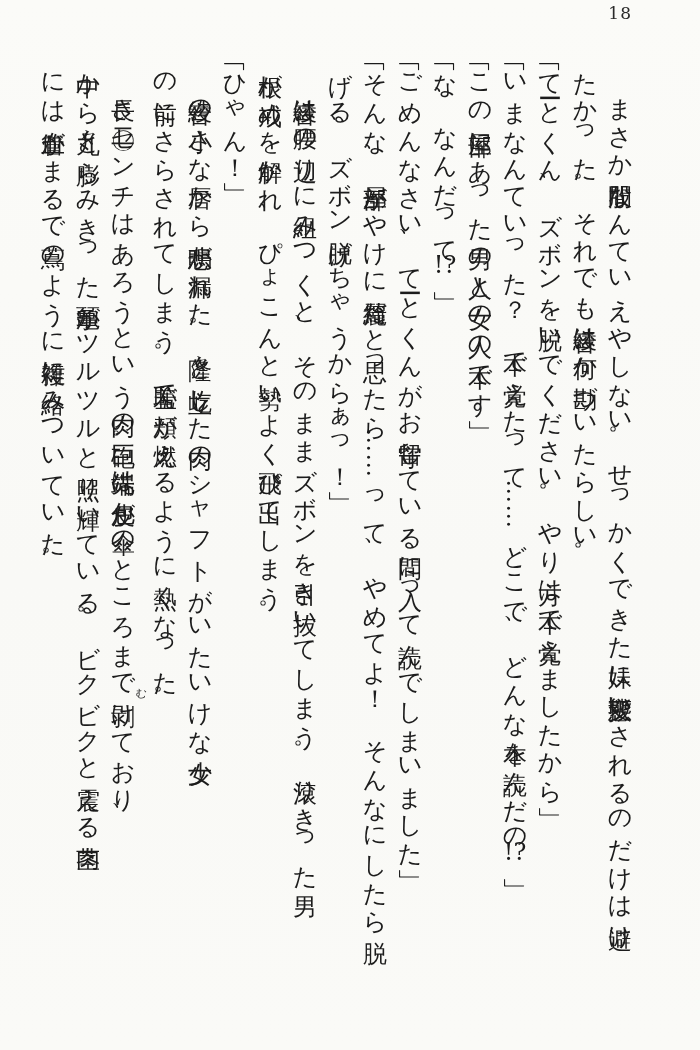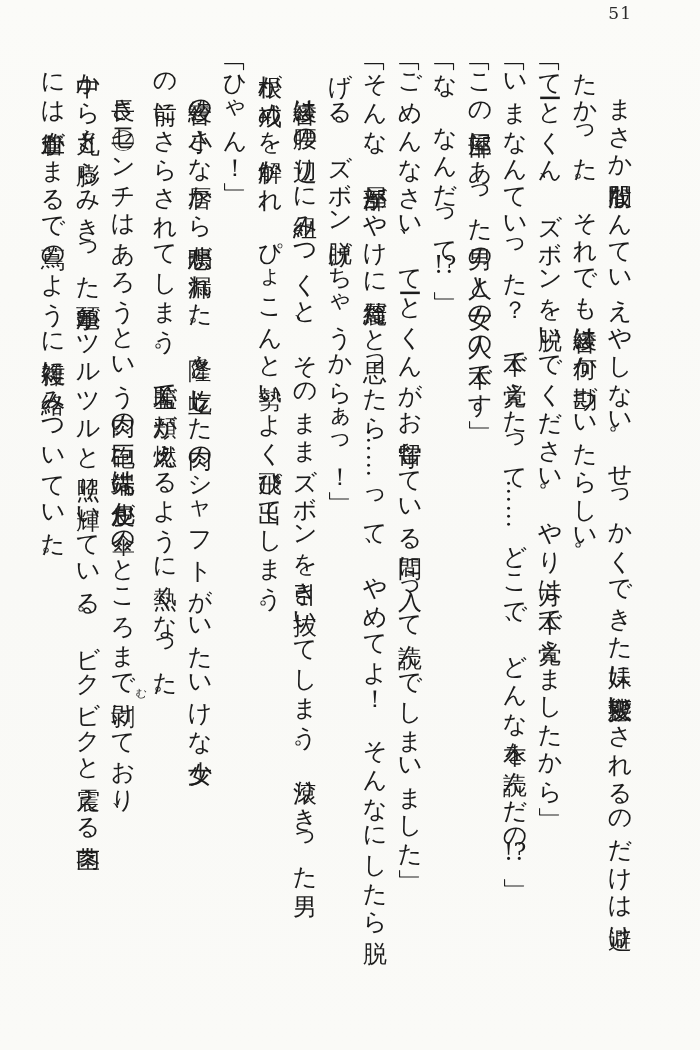--- a/index.html
+++ b/index.html
@@ -54,21 +54,21 @@
   rt {
     font-size: 11px;
     letter-spacing: 0;
     color: #1c1c1c;
   }
 </style>
 </head>
 <body>
 
 <div class="page">
-  <div class="page-number">51</div>
+  <div class="page-number">18</div>
   <div class="text-block">
       <p class="line indent">まさか股間なんていえやしない。せっかくできた妹に変態扱いされるのだけは避け</p>
       <p class="line">たかった。それでも綾音は何か勘づいたらしい。</p>
       <p class="line">「てーとくん、ズボンを脱いでください。やり方は本で覚えましたから」</p>
       <p class="line">「いまなんていった？　本で覚えたって……どこで、どんな本を読んだの<span class="tcy">!?</span>」</p>
       <p class="line">「この部屋にあった男の人と女の人の本です」</p>
       <p class="line">「な、なんだって<span class="tcy">!?</span>」</p>
       <p class="line">「ごめんなさい、てーとくんがお留守している間に入って読んでしまいました」</p>
       <p class="line">「そんな、部屋がやけに綺麗だと思ったら……って、やめてよ！　そんなにしたら脱</p>
       <p class="line">げる、ズボン脱げちゃうからぁっ！」</p>

